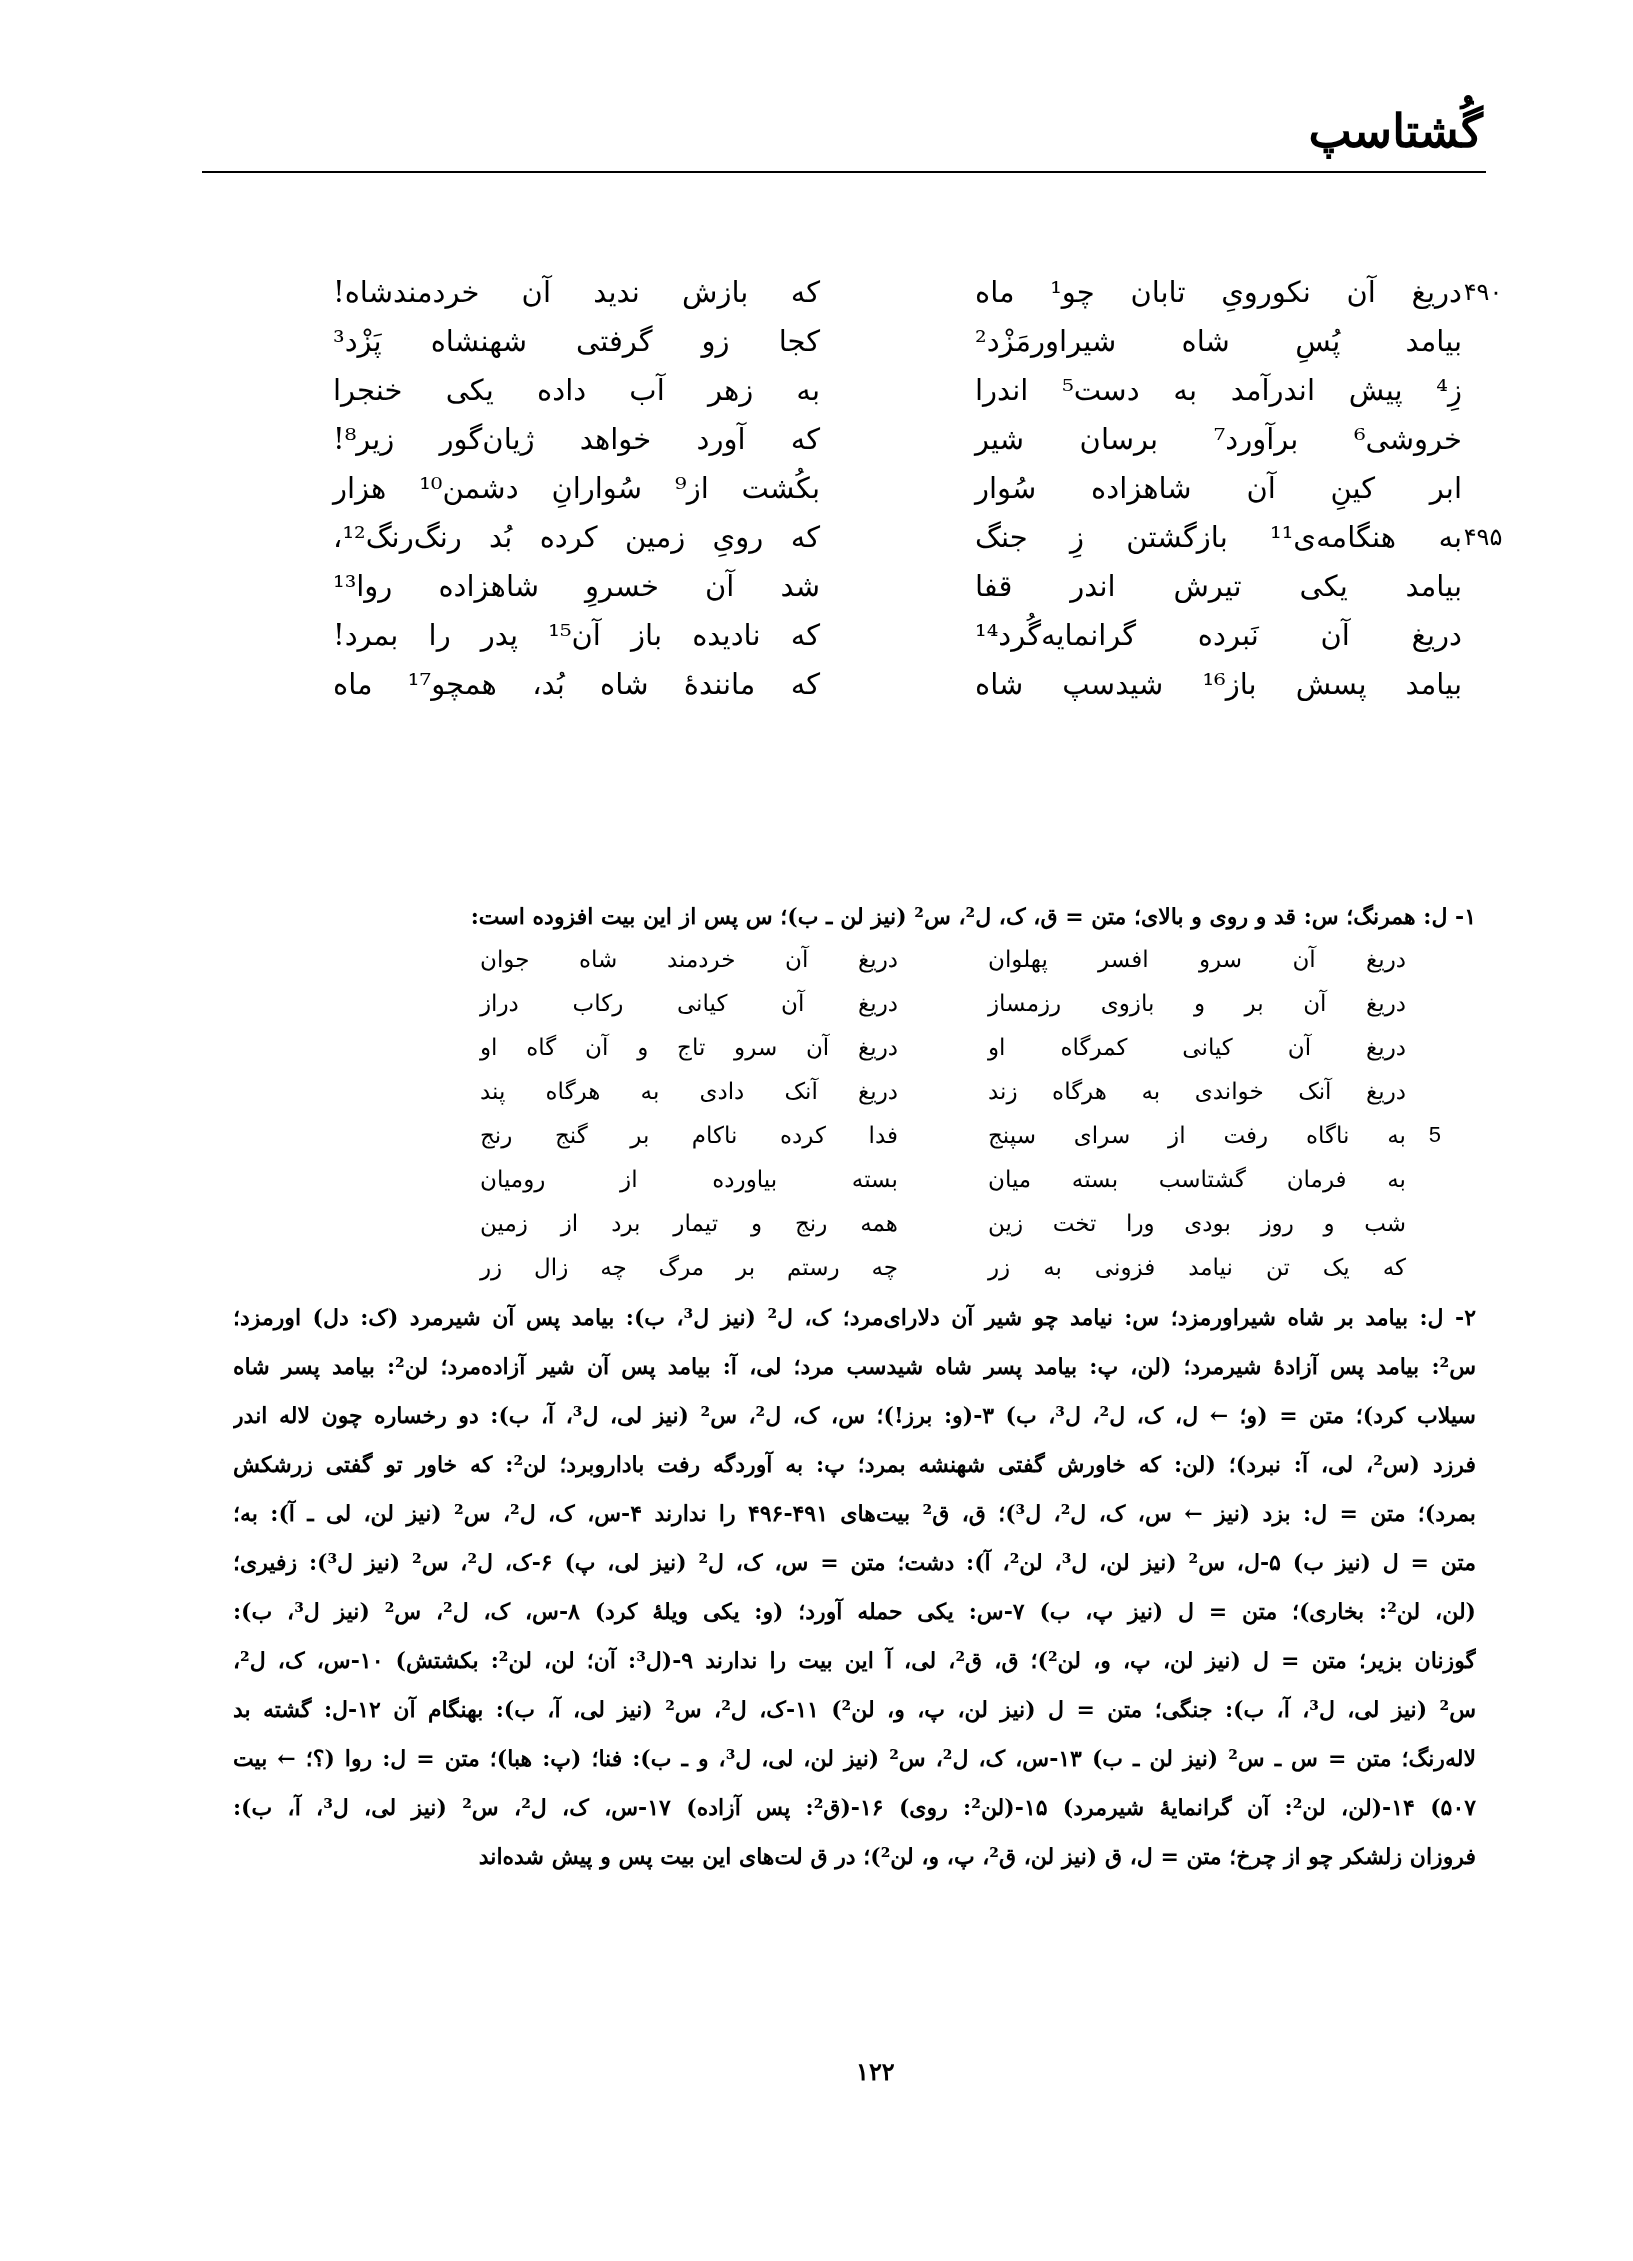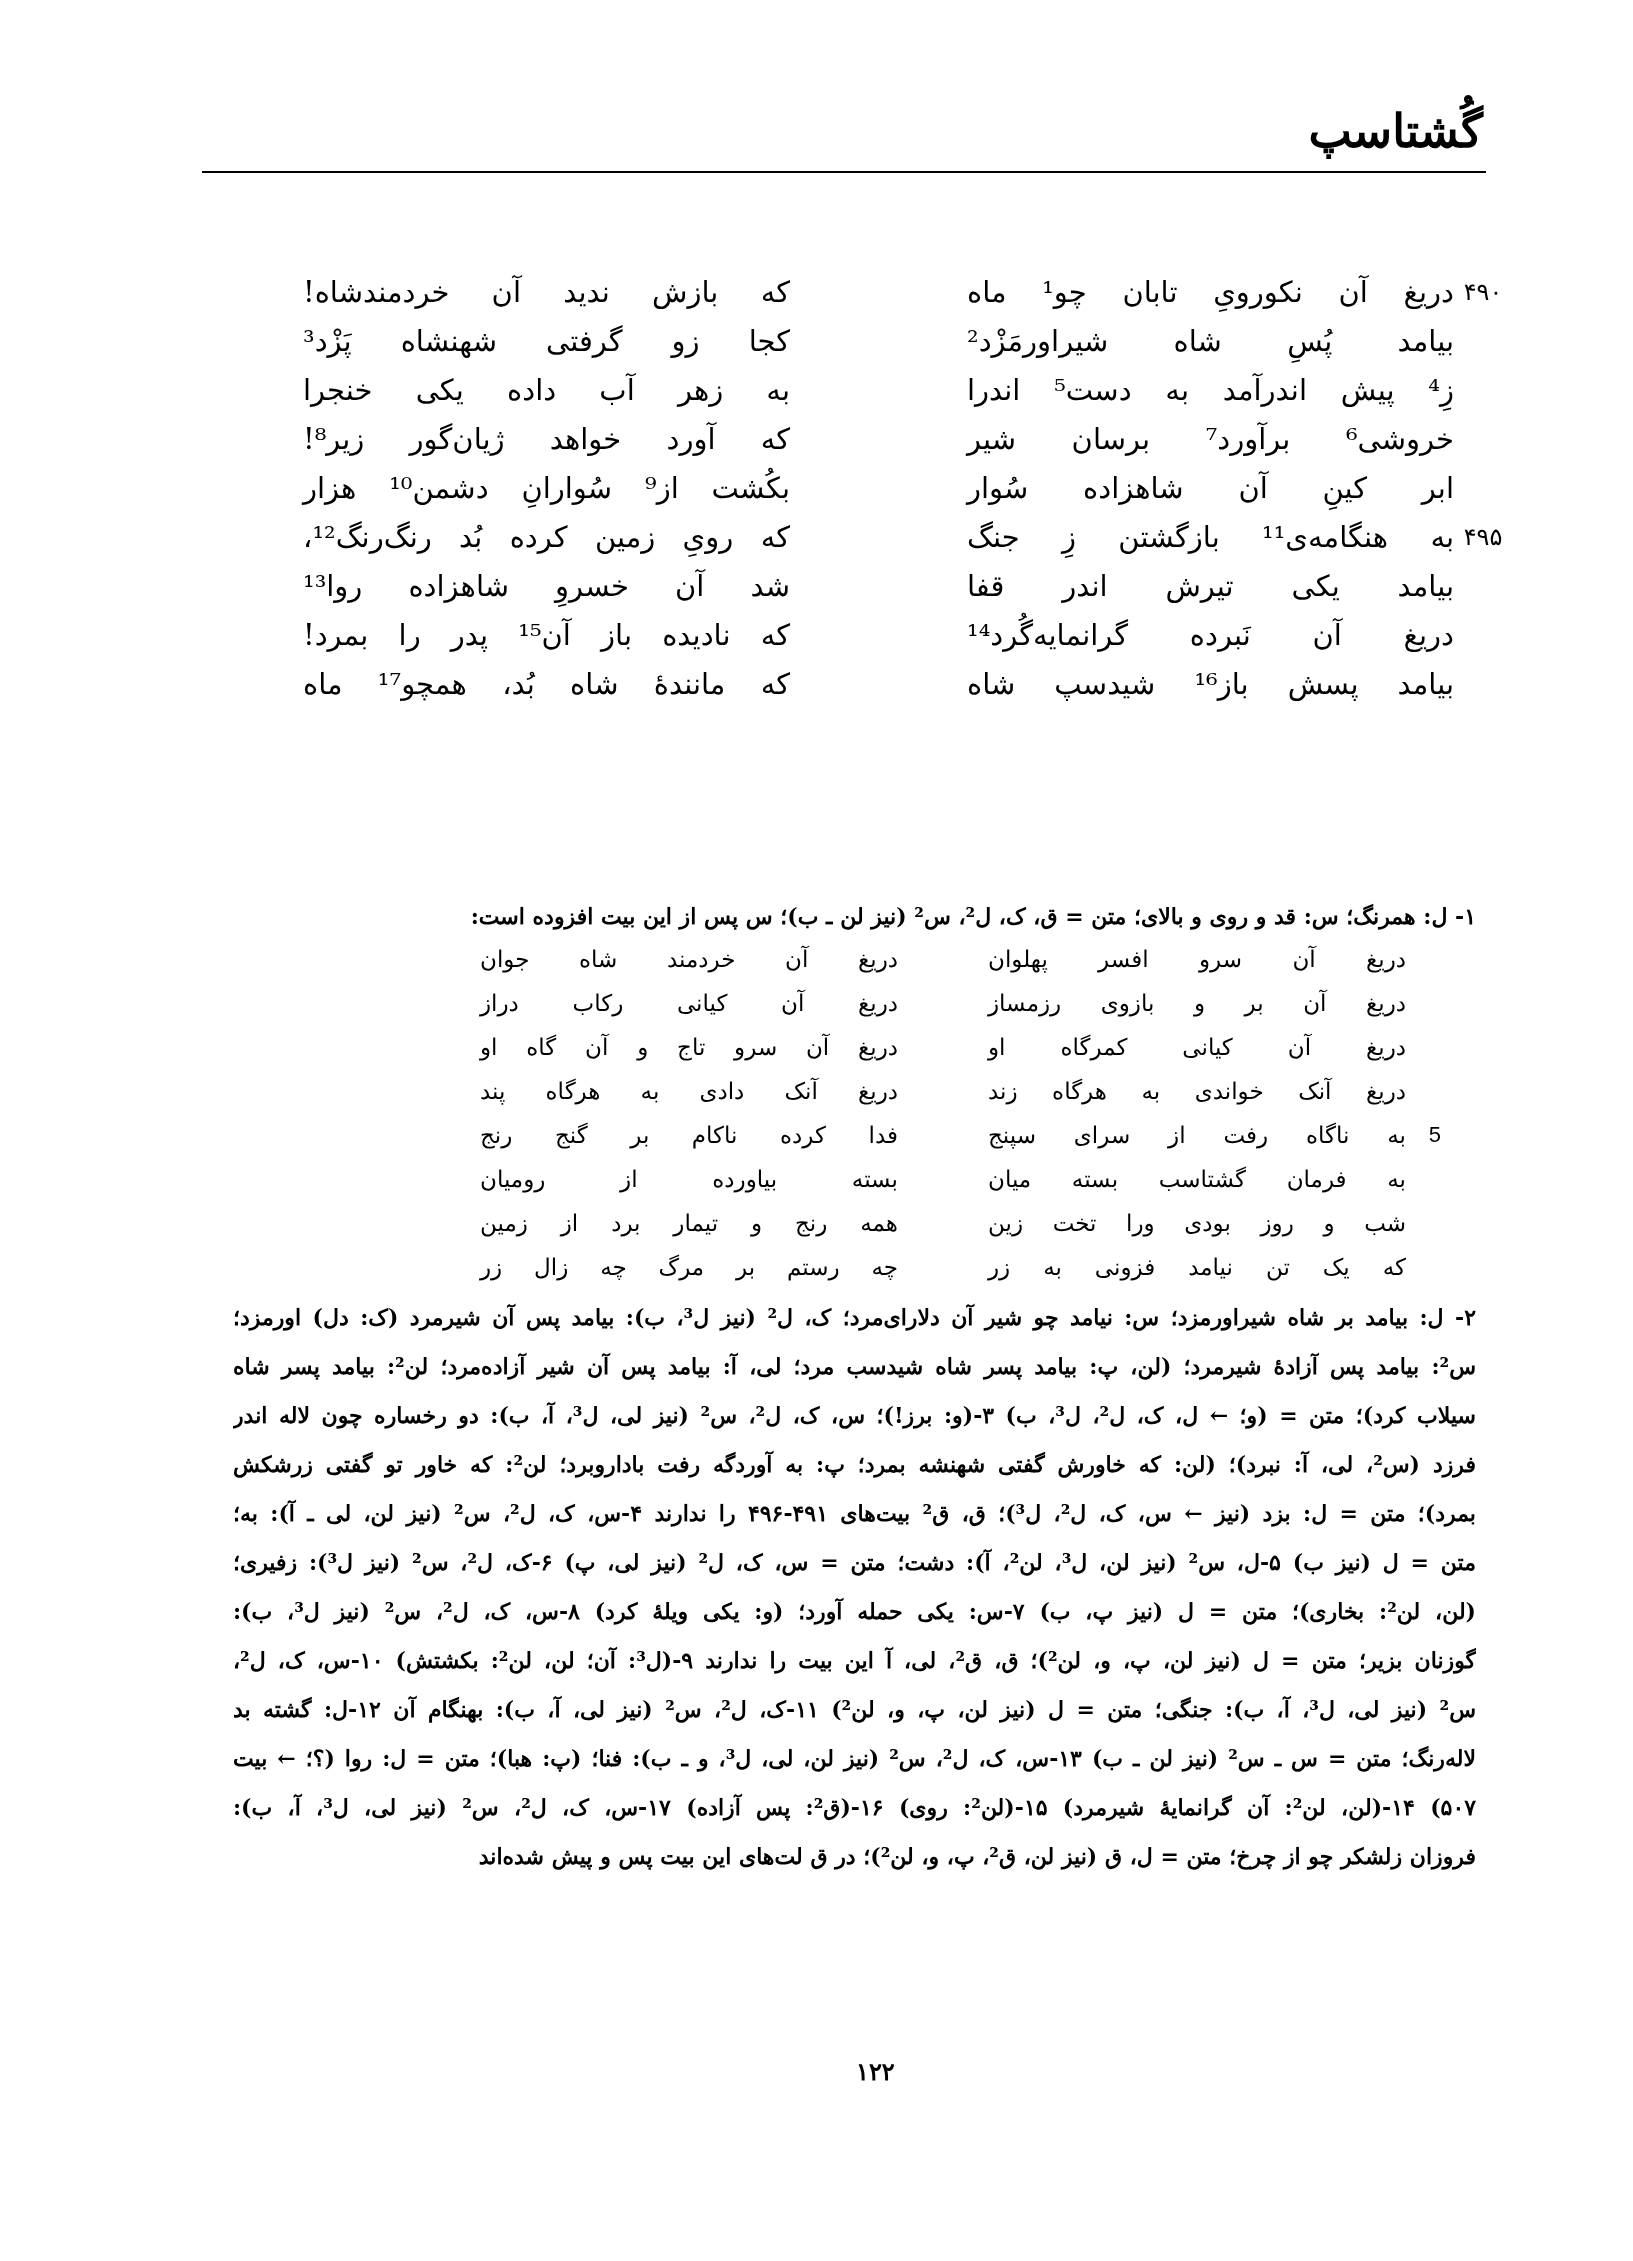--- a/index.html
+++ b/index.html
@@ -22,22 +22,22 @@
     position: relative; height: 49px; direction: rtl;
   }
   .verse-num {
     position: absolute; right: -49px; top: 0; width: 56px; text-align: center;
     font-size: 24px; line-height: 49px;
   }
   .hemistich {
     position: absolute; top: 0; width: 487px; font-size: 29px; line-height: 49px;
     text-align: justify; text-align-last: justify; white-space: nowrap;
   }
-  .hemistich.first { right: 8px; }
-  .hemistich.second { right: 672px; }
+  .hemistich.first { right: 0; }
+  .hemistich.second { right: 642px; }
 
   .notes { position: absolute; top: 898px; left: 223px; width: 1253px; direction: rtl; }
   .note1-head { font-size: 22px; line-height: 36px; font-weight: bold; text-align: right; }
   .inner-verses { position: relative; width: 975px; margin-right: 70px; margin-top: 2.8px; }
   .inner-row { position: relative; height: 44px; }
   .inner-num { position: absolute; right: -35px; top: 0; font-family: "Liberation Sans", sans-serif; font-size: 22px; line-height: 44px; }
   .inner-h {
     position: absolute; top: 0; width: 418px; font-size: 23px; line-height: 44px;
     text-align: justify; text-align-last: justify; white-space: nowrap;
   }

